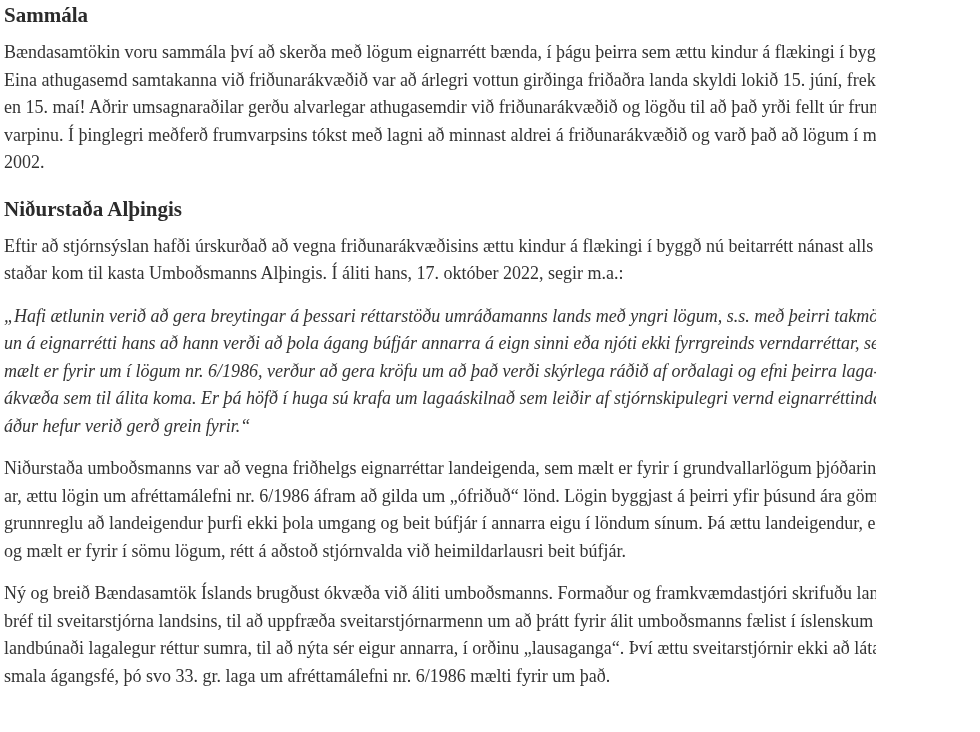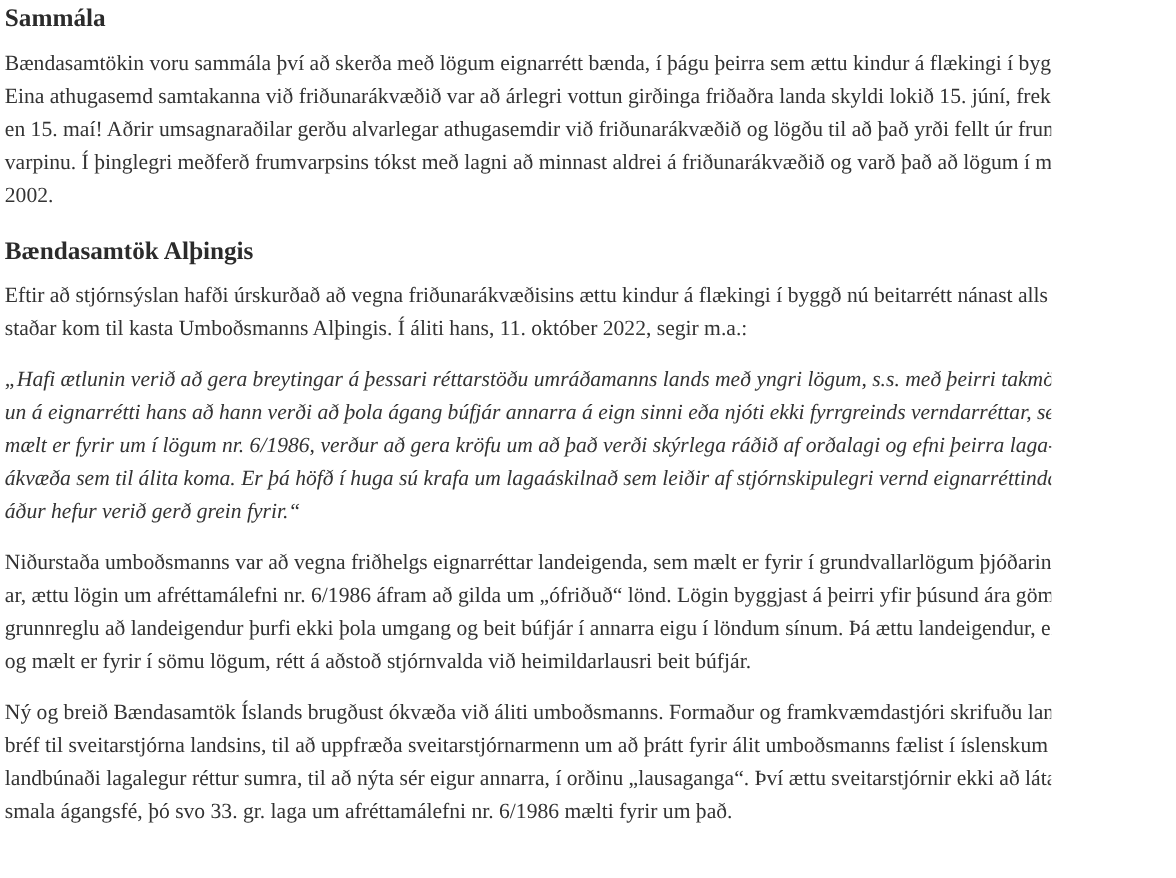--- a/index.html
+++ b/index.html
@@ -47,23 +47,23 @@
   <section class="section">
     <h3 class="section-heading">Sammála</h3>
     <p class="para">Bændasamtökin voru sammála því að skerða með lögum eignarrétt bænda, í þágu þeirra sem ættu kindur á flækingi í byggð.
 Eina athugasemd samtakanna við friðunarákvæðið var að árlegri vottun girðinga friðaðra landa skyldi lokið 15. júní, frekar
 en 15. maí! Aðrir umsagnaraðilar gerðu alvarlegar athugasemdir við friðunarákvæðið og lögðu til að það yrði fellt úr frum-
 varpinu. Í þinglegri meðferð frumvarpsins tókst með lagni að minnast aldrei á friðunarákvæðið og varð það að lögum í maí
 2002.</p>
   </section>
 
   <section class="section">
-    <h3 class="section-heading">Bændasamtök Alþingis</h3>
+    <h3 class="section-heading">Niðurstaða Alþingis</h3>
     <p class="para">Eftir að stjórnsýslan hafði úrskurðað að vegna friðunarákvæðisins ættu kindur á flækingi í byggð nú beitarrétt nánast alls
-staðar kom til kasta Umboðsmanns Alþingis. Í áliti hans, 11. október 2022, segir m.a.:</p>
+staðar kom til kasta Umboðsmanns Alþingis. Í áliti hans, 17. október 2022, segir m.a.:</p>
     <p class="para quote">„Hafi ætlunin verið að gera breytingar á þessari réttarstöðu umráðamanns lands með yngri lögum, s.s. með þeirri takmörk-
 un á eignarrétti hans að hann verði að þola ágang búfjár annarra á eign sinni eða njóti ekki fyrrgreinds verndarréttar, sem
 mælt er fyrir um í lögum nr. 6/1986, verður að gera kröfu um að það verði skýrlega ráðið af orðalagi og efni þeirra laga-
 ákvæða sem til álita koma. Er þá höfð í huga sú krafa um lagaáskilnað sem leiðir af stjórnskipulegri vernd eignarréttinda og
 áður hefur verið gerð grein fyrir.“</p>
     <p class="para">Niðurstaða umboðsmanns var að vegna friðhelgs eignarréttar landeigenda, sem mælt er fyrir í grundvallarlögum þjóðarinn-
 ar, ættu lögin um afréttamálefni nr. 6/1986 áfram að gilda um „ófriðuð“ lönd. Lögin byggjast á þeirri yfir þúsund ára gömlu
 grunnreglu að landeigendur þurfi ekki þola umgang og beit búfjár í annarra eigu í löndum sínum. Þá ættu landeigendur, eins
 og mælt er fyrir í sömu lögum, rétt á aðstoð stjórnvalda við heimildarlausri beit búfjár.</p>
   </section>

